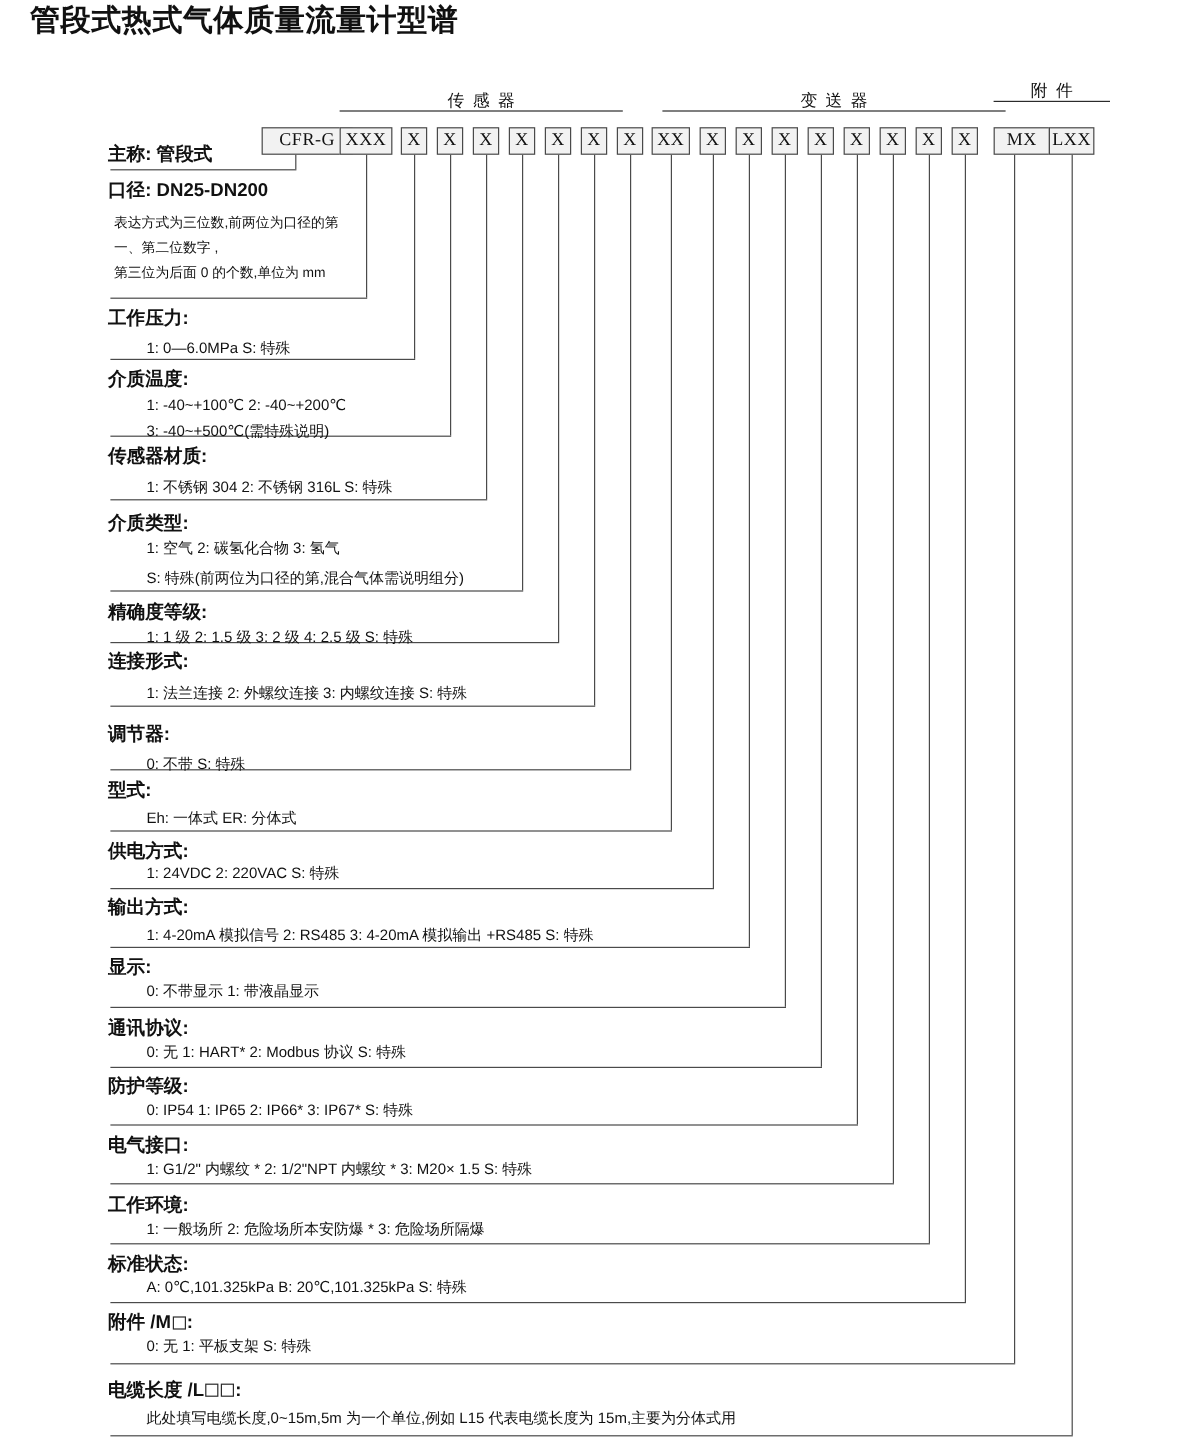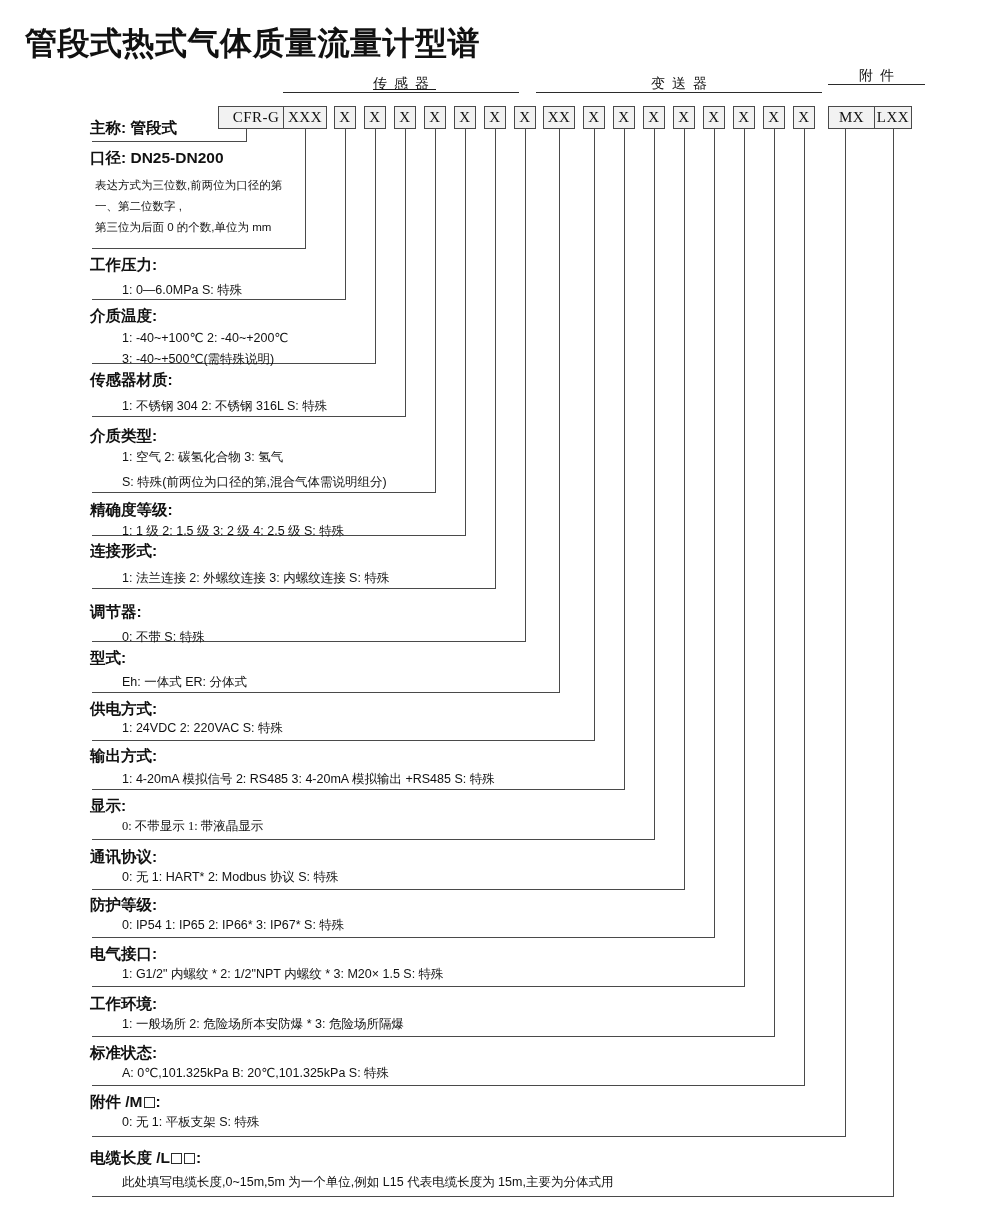--- a/index.html
+++ b/index.html
@@ -6,22 +6,22 @@
   body{
     width:1000px;height:1206px;position:relative;overflow:hidden;
     font-family:"Liberation Sans","DejaVu Sans",sans-serif;
     color:#1a1a1a;
     -webkit-font-smoothing:antialiased;
   }
   #page{position:absolute;left:0;top:0;width:1000px;height:1206px;}
 
   
   .title{
-    position:absolute;left:25px;top:22px;
-    font-size:32px;font-weight:bold;letter-spacing:.5px;
+    position:absolute;left:25px;top:0;
+    font-size:25px;font-weight:bold;letter-spacing:.5px;
     white-space:nowrap;color:#111;
   }
 
   
   .grp{position:absolute;text-align:center;}
   .grp .lbl{
     font-size:14px;letter-spacing:7px;color:#111;
     text-indent:7px;white-space:nowrap;line-height:18px;
   }
   .grp .rule{border-bottom:1.6px solid #2b2b2b;width:100%;}
@@ -60,25 +60,25 @@
     vertical-align:-1px;margin:0 1px;
   }
 </style>
 </head>
 <body>
 
 <div id="page">
 
   <div class="title">管段式热式气体质量流量计型谱</div>
 
-  <div class="grp" style="left:283px;top:74px;width:236px;text-decoration:underline;">
+  <div class="grp" style="left:283px;top:74px;width:236px;">
     <div class="lbl">传感器</div>
     <div class="rule"></div>
   </div>
-  <div class="grp" style="left:536px;top:74px;width:286px;">
+  <div class="grp" style="left:552px;top:74px;width:286px;">
     <div class="lbl">变送器</div>
     <div class="rule"></div>
   </div>
   <div class="grp" style="left:828px;top:66px;width:97px;">
     <div class="lbl">附件</div>
     <div class="rule"></div>
   </div>
 
   <div class="box" style="left:218px;width:76px;">CFR-G</div>
   <div class="box" style="left:283px;width:44px;">XXX</div>
@@ -221,21 +221,21 @@
     <div class="opts" style="top:21px;">1: 24VDC    2: 220VAC   S: 特殊</div>
   </div>
 
   <div class="row" style="top:746px;">
     <div class="head">输出方式:</div>
     <div class="opts" style="top:25px;">1: 4-20mA 模拟信号        2: RS485       3: 4-20mA 模拟输出 +RS485     S: 特殊</div>
   </div>
 
   <div class="row" style="top:796px;">
     <div class="head">显示:</div>
-    <div class="opts" style="top:22px;font-family:Liberation Serif, serif;">0: 不带显示    1: 带液晶显示</div>
+    <div class="opts" style="top:22px;">0: 不带显示    1: 带液晶显示</div>
   </div>
 
   <div class="row" style="top:847px;">
     <div class="head">通讯协议:</div>
     <div class="opts" style="top:22px;">0: 无 1: HART*       2: Modbus 协议    S: 特殊</div>
   </div>
 
   <div class="row" style="top:895px;">
     <div class="head">防护等级:</div>
     <div class="opts" style="top:22px;">0: IP54    1: IP65    2: IP66*    3: IP67*   S: 特殊</div>

